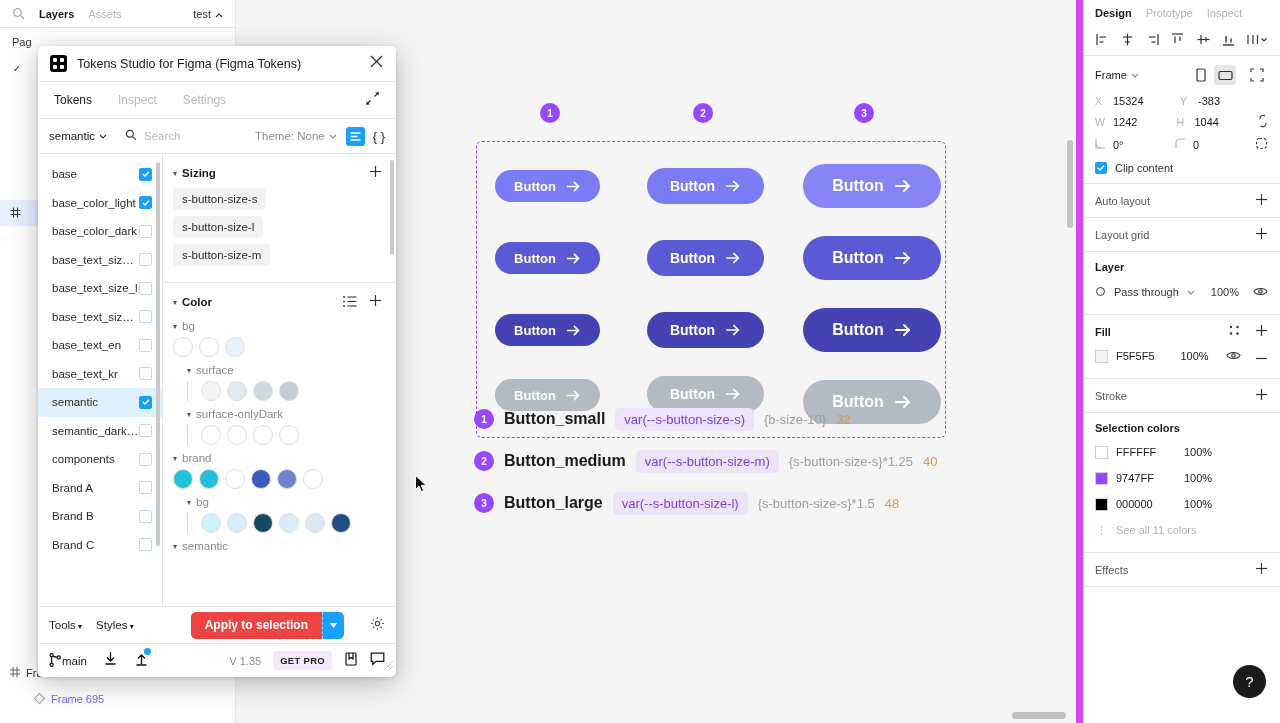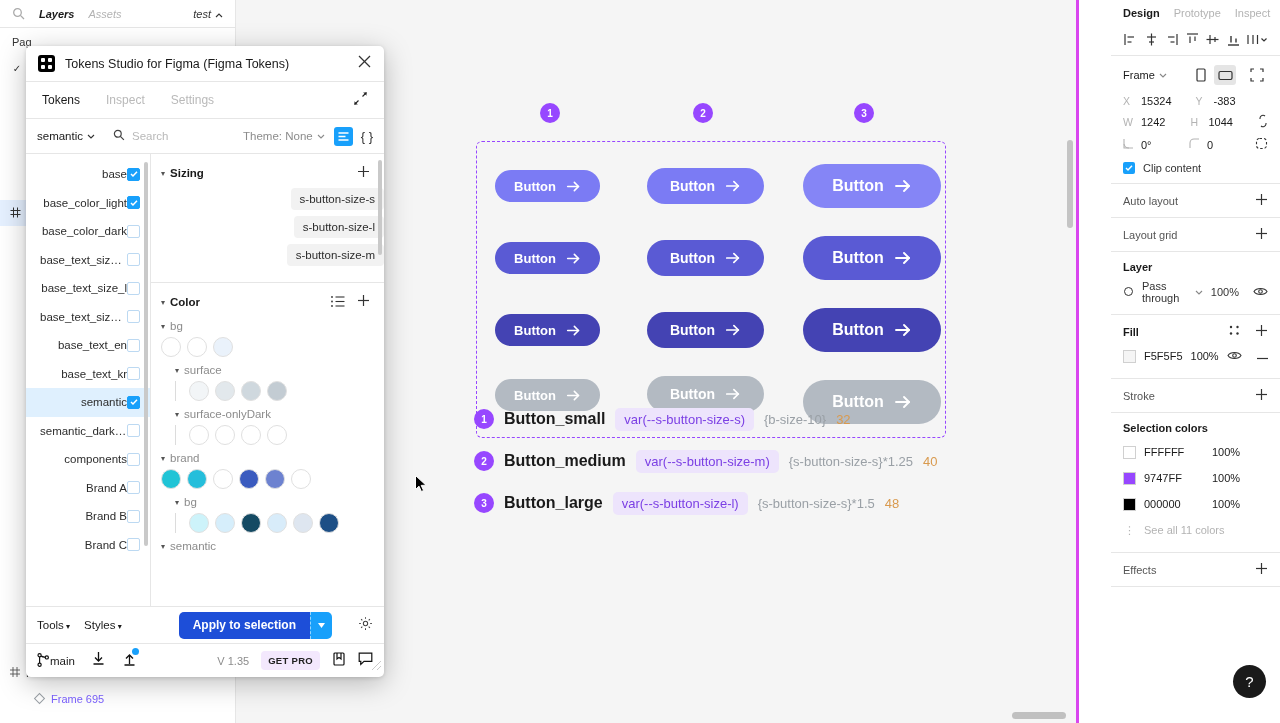--- a/index.html
+++ b/index.html
@@ -14,21 +14,20 @@
 
   
   .left-panel {
     position: absolute; left: 0; top: 0; width: 236px; height: 723px;
     background: #ffffff; border-right: 1px solid #e6e6e6;
   }
   .lp-tabs {
     height: 28px; display: flex; align-items: center; gap: 14px;
     padding: 12px 12px; border-bottom: 1px solid #e6e6e6;
     font-size: 11px;
-    font-style: italic;
   }
   .lp-search-ic { width: 13px; height: 13px; opacity: .55; flex: none; }
   .lp-tab { font-size: 11px; color: #b3b3b3; }
   .lp-tab.active { color: #1a1a1a; font-weight: bold; }
   .lp-file { margin-left: auto; display: flex; align-items: center; gap: 4px;
              font-size: 11px; color: #333; }
   .chev-up { width: 8px; height: 8px; }
   .lp-pages {
     padding: 8px 12px 4px; font-size: 11px; color: #333;
     position: relative; height: 28px;
@@ -89,24 +88,24 @@
     background: #b3b3b3; border-radius: 3px; opacity: .75;
   }
   .hscroll {
     position: absolute; bottom: 4px; left: 776px; width: 54px; height: 7px;
     background: #b3b3b3; border-radius: 4px; opacity: .8;
   }
   .cursor-arrow { position: absolute; left: 179px; top: 475px; }
 
   
   .plugin {
-    position: absolute; left: 26px; top: 46px; width: 358px; height: 631px;
+    position: absolute; left: 38px; top: 46px; width: 358px; height: 631px;
     background: #fff; border-radius: 5px;
     box-shadow: 0 6px 28px rgba(0,0,0,.26), 0 1px 4px rgba(0,0,0,.14);
-    overflow: hidden; display: flex; flex-direction: column; text-align: right;
+    overflow: hidden; display: flex; flex-direction: column;
   }
   .pg-title {
     height: 36px; display: flex; align-items: center; gap: 10px;
     padding: 0 12px; border-bottom: 1px solid #e6e6e6; flex: none;
   }
   .pg-logo {
     width: 17px; height: 17px; background: #000; border-radius: 3px;
     position: relative; flex: none;
   }
   .pg-logo i {
@@ -181,21 +180,21 @@
     position: absolute; right: 2px; top: 6px; width: 4px; height: 95px;
     background: #c9c9c9; border-radius: 2px;
   }
   .pg-footer {
     height: 37px; display: flex; align-items: center; padding: 0 11px;
     border-top: 1px solid #e6e6e6; flex: none; gap: 14px;
   }
   .menu-btn { font-size: 11.5px; color: #1a1a1a; }
   .apply-wrap { margin-left: auto; display: flex; align-items: stretch; }
   .apply-btn {
-    background: #1d4ed8; color: #fff; font-size: 12px; font-weight: bold;
+    background: #ef4444; color: #fff; font-size: 12px; font-weight: bold;
     padding: 12px 14px; height: 27px; border-radius: 5px 0 0 5px;
     display: flex; align-items: center;
   }
   .apply-caret {
     background: #18a0fb; width: 22px; height: 27px; border-radius: 0 5px 5px 0;
     display: flex; align-items: center; justify-content: center;
     border-left: 1px dashed rgba(255,255,255,.55);
   }
   .gear { margin-left: 12px; }
   .pg-status {
@@ -210,21 +209,21 @@
   }
   .dot-blue {
     position: absolute; width: 7px; height: 7px; border-radius: 50%;
     background: #18a0fb; right: -2px; top: -3px;
   }
   .resize-grip { position: absolute; right: 2px; bottom: 2px; opacity: .45; }
 
   
   .right-panel {
     position: absolute; right: 0; top: 0; width: 204px; height: 723px;
-    background: #fff; border-left: 3px solid #d946ef; font-size: 11px; color: #333; padding-left: 32px;
+    background: #fff; border-left: 7px solid #d946ef; font-size: 11px; color: #333;
   }
   .rp-tabs { height: 26px; display: flex; align-items: center; gap: 14px; padding: 0 12px; }
   .rp-tab { font-size: 11px; color: #b3b3b3; }
   .rp-tab.active { color: #1a1a1a; font-weight: bold; }
   .rp-align {
     height: 30px; display: flex; align-items: center; justify-content: space-between;
     padding: 0 12px; border-bottom: 1px solid #e6e6e6;
   }
   .rp-sec { padding: 9px 12px; border-bottom: 1px solid #e6e6e6; }
   .rp-sec-head { display: flex; align-items: center; }

